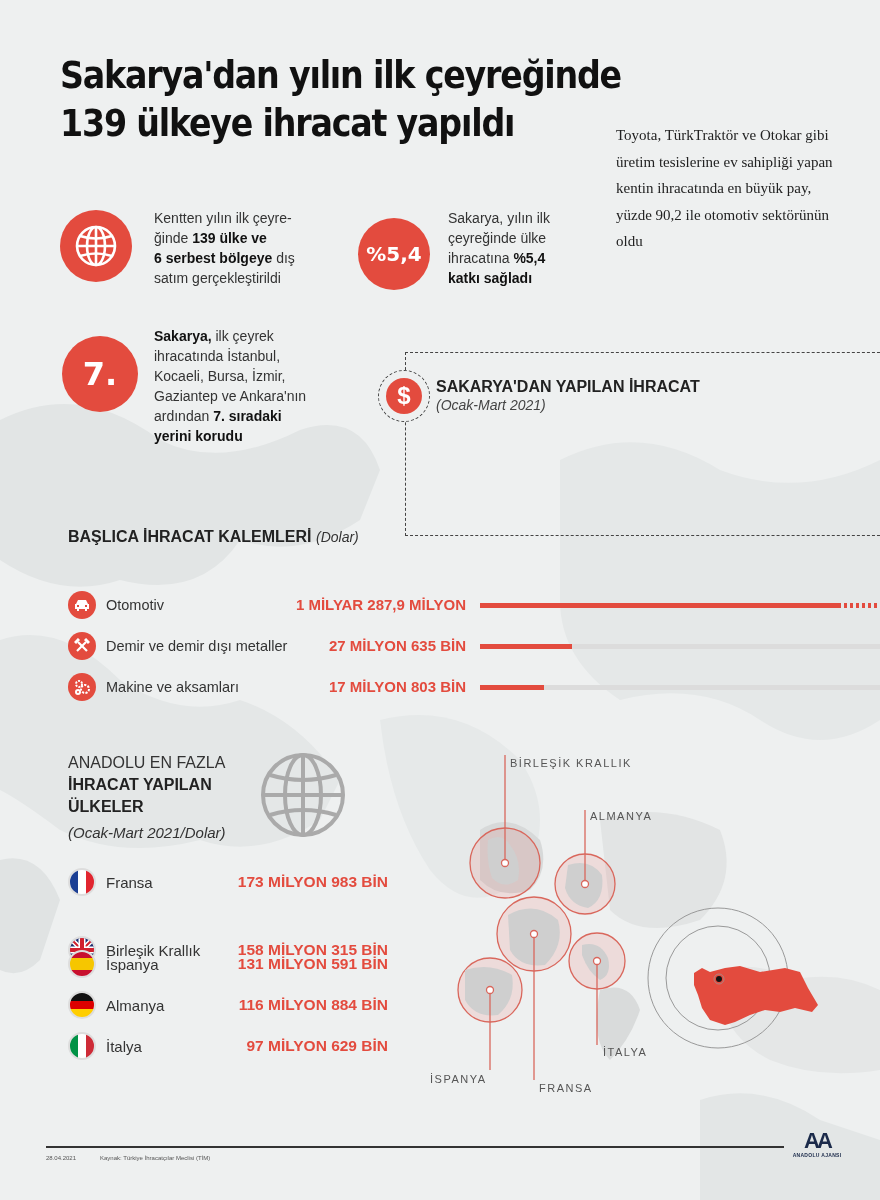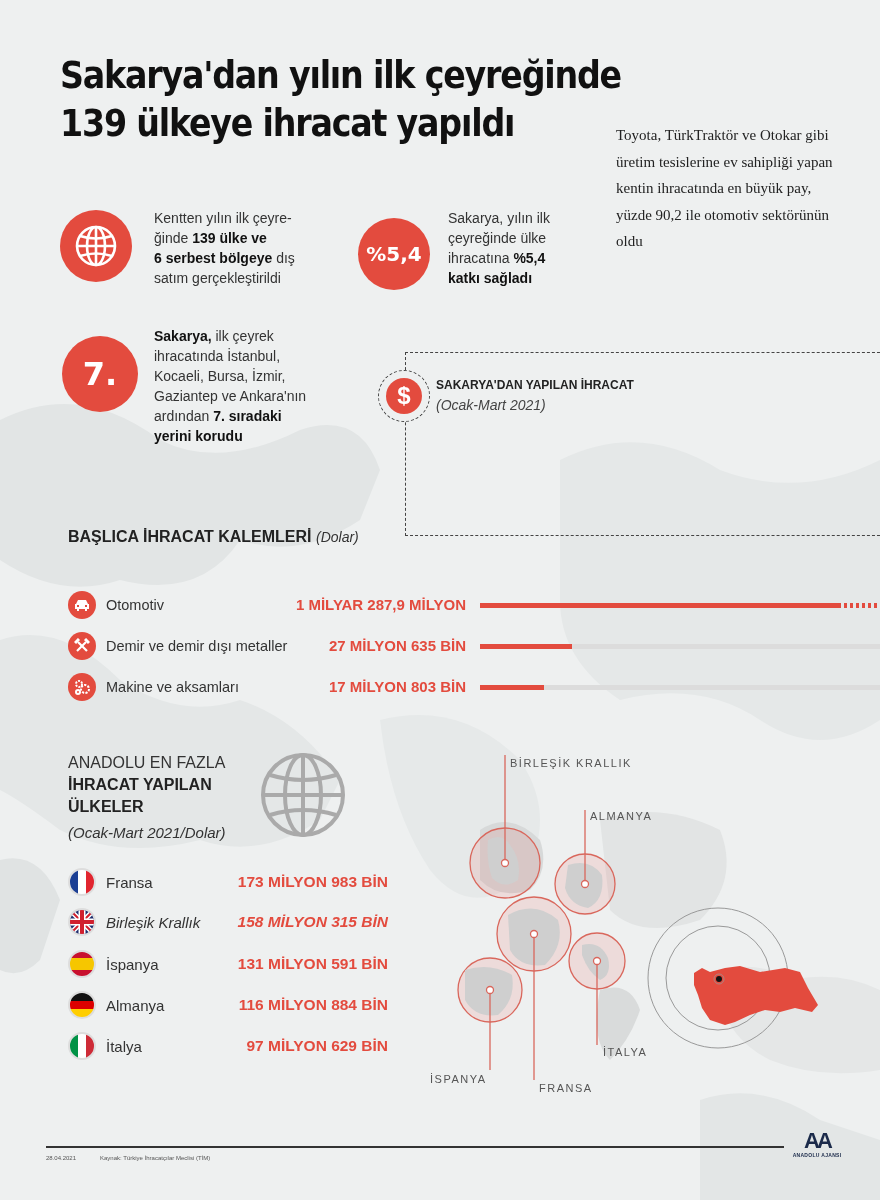--- a/index.html
+++ b/index.html
@@ -6,21 +6,21 @@
   body { width: 880px; height: 1200px; background: #eef0f0; font-family: "Liberation Sans", sans-serif; color: #2a2a2a; position: relative; overflow: hidden; }
   .bgmap { position: absolute; inset: 0; }
   .title { position: absolute; left: 60px; top: 52px; font-family: "DejaVu Sans", sans-serif; font-weight: 900; font-size: 37px; line-height: 48px; color: #111; letter-spacing: -1.2px; font-stretch: condensed; }
   .side-text { position: absolute; left: 616px; top: 122px; width: 230px; font-size: 15px; line-height: 26.5px; color: #222; font-family: Liberation Serif, serif; }
   .circle { position: absolute; border-radius: 50%; background: #e34b3e; color: #fff; display: flex; align-items: center; justify-content: center; }
   .fact { position: absolute; font-size: 14px; line-height: 20px; color: #333; }
   .fact b { color: #111; }
   .dashbox { position: absolute; left: 405px; top: 352px; width: 480px; height: 184px; border: 1.5px dashed #444; border-right: none; }
   .dollar-wrap { position: absolute; left: 378px; top: 370px; width: 52px; height: 52px; border: 1.5px dashed #444; border-radius: 50%; background: #eef0f0; display: flex; align-items: center; justify-content: center; }
   .dollar { width: 36px; height: 36px; border-radius: 50%; background: #e34b3e; color: #fff; font-weight: bold; font-size: 24px; display: flex; align-items: center; justify-content: center; }
-  .ex-title { position: absolute; left: 436px; top: 378px; font-weight: bold; font-size: 12px; color: #222; }
+  .ex-title { position: absolute; left: 436px; top: 378px; font-weight: bold; font-size: 16px; color: #222; }
   .ex-sub { position: absolute; left: 436px; top: 397px; font-style: italic; font-size: 14px; color: #444; }
   .ex-big { position: absolute; left: 436px; top: 424px; font-family: "DejaVu Sans", sans-serif; font-weight: 900; font-size: 33px; line-height: 42px; color: #e34b3e; letter-spacing: -0.5px; }
   .sec-h { position: absolute; font-size: 16px; line-height: 21px; color: #333; }
   .sec-h b { color: #222; }
   .sec-h i { font-size: 14px; }
   .item { position: absolute; left: 68px; height: 30px; width: 812px; }
   .item .ic { position: absolute; left: 0; top: 0; width: 28px; height: 28px; border-radius: 50%; background: #e34b3e; display: flex; align-items: center; justify-content: center; }
   .item .lbl { position: absolute; left: 38px; top: 6px; font-size: 14.5px; color: #333; }
   .item .val { position: absolute; right: 414px; top: 5px; font-weight: bold; font-size: 15px; color: #e34b3e; white-space: nowrap; }
   .item .track { position: absolute; left: 412px; top: 12px; width: 400px; height: 5px; background: #dcdcdc; }
@@ -167,21 +167,21 @@
   <line x1="5" y1="45" x2="85" y2="45"></line>
   <path d="M12 25 Q45 35 78 25"></path>
   <path d="M12 65 Q45 55 78 65"></path>
 </svg>
 
 <div class="country" style="top:868px;">
   <div class="flag" style="background:linear-gradient(90deg,#1c3f94 0 33%,#fff 33% 66%,#e1252f 66%);"></div>
   <span class="cname">Fransa</span>
   <span class="cval">173 MİLYON 983 BİN</span>
 </div>
-<div class="country" style="top:908px;font-style:italic;">
+<div class="country" style="top:936px;">
   <div class="flag" style="background:#1f2f6e;">
     <svg width="24" height="24" viewBox="0 0 24 24">
         <path d="M0 0 L24 24 M24 0 L0 24" stroke="#fff" stroke-width="5"></path>
         <path d="M0 0 L24 24 M24 0 L0 24" stroke="#d0202e" stroke-width="2"></path>
         <path d="M12 0 V24 M0 12 H24" stroke="#fff" stroke-width="7"></path>
         <path d="M12 0 V24 M0 12 H24" stroke="#d0202e" stroke-width="4"></path>
       </svg>
   </div>
   <span class="cname">Birleşik Krallık</span>
   <span class="cval">158 MİLYON 315 BİN</span>

